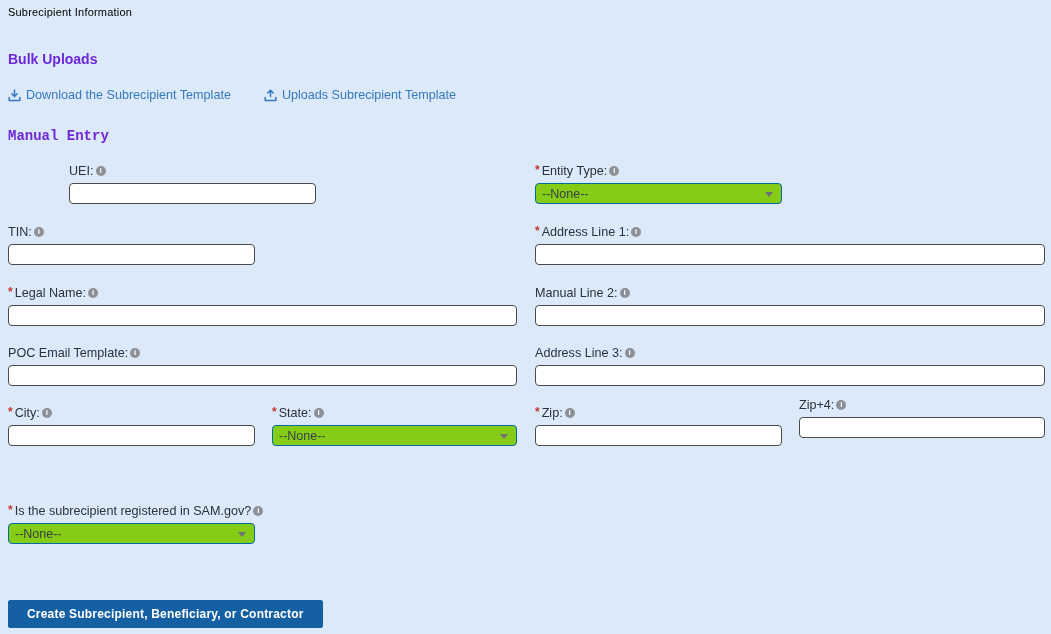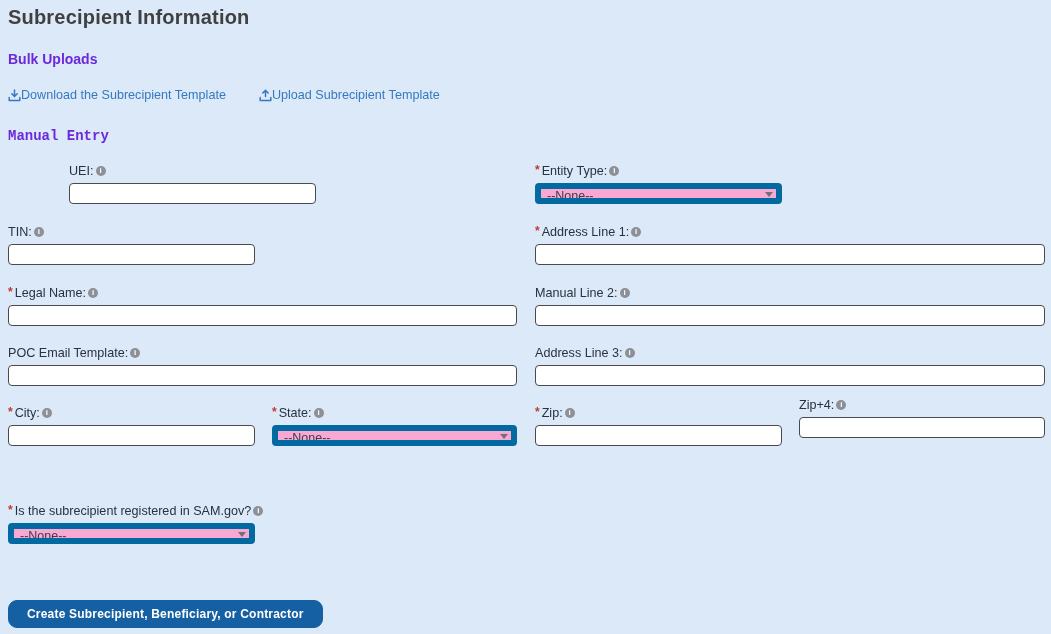--- a/index.html
+++ b/index.html
@@ -8,35 +8,35 @@
     background: #dbe9f9;
     font-family: "Liberation Sans", "DejaVu Sans", sans-serif;
     position: relative;
     overflow: hidden;
     color: #2a3440;
   }
   .abs { position: absolute; }
 
   .page-title {
     left: 8px; top: 6px;
-    font-size: 20px; font-weight: 700;
-    color: #404040; letter-spacing: 0.2px;
+    font-size: 11px; font-weight: 400;
+    color: #000000; letter-spacing: 0.2px;
   }
   .section-heading {
     font-size: 14px; font-weight: 700; color: #6d28d9;
   }
   .bulk-heading { left: 8px; top: 51px; }
   .manual-heading { left: 8px; top: 128px; font-family: Liberation Mono, monospace; }
 
   .links-row {
     left: 8px; top: 88px;
     display: flex; gap: 33px; align-items: center;
   }
   .tmpl-link {
-    display: flex; align-items: center; 
+    display: flex; align-items: center; gap: 5px;
     color: #3779be; font-size: 12.6px; text-decoration: none; cursor: pointer;
   }
   .tmpl-link svg { display: block; }
 
   .field { position: absolute; }
   .label-row {
     display: flex; align-items: center;
     font-size: 12.6px; color: #29323d;
     margin-bottom: 5px; line-height: 14px;
     white-space: nowrap;
@@ -57,22 +57,22 @@
     box-sizing: border-box;
     border: 1px solid #4a4a4c; border-radius: 4px;
     background: #ffffff; padding: 0 6px;
     font-size: 12.5px; font-family: inherit; color: #2a3440;
     outline: none;
   }
   .select-wrap { position: relative; width: 100%; }
   select.dd {
     display: block; width: 100%; height: 21px;
     box-sizing: border-box;
-    border: 6px solid #0369a1; border-radius: 4px;
-    background: #f9a8d4; padding: 0 22px 0 6px;
+    border: 1px solid #0369a1; border-radius: 4px;
+    background: #84cc16; padding: 0 22px 0 6px;
     font-size: 12.5px; font-family: inherit; color: #3a3f45;
     -webkit-appearance: none; -moz-appearance: none; appearance: none;
     outline: none; cursor: pointer;
   }
   .select-wrap::after {
     content: ""; position: absolute; right: 9px; top: 50%; margin-top: -2px;
     width: 0; height: 0;
     border-left: 4px solid transparent;
     border-right: 4px solid transparent;
     border-top: 5px solid #6f7175;
@@ -91,21 +91,21 @@
   .f-city       { left: 8px;   top: 406px; width: 247px; }
   .f-state      { left: 272px; top: 406px; width: 245px; }
   .f-zip        { left: 535px; top: 406px; width: 247px; }
   .f-zip4       { left: 799px; top: 398px; width: 246px; }
   .f-sam        { left: 8px;   top: 504px; width: 247px; }
 
   .create-btn {
     position: absolute; left: 8px; top: 600px;
     height: 28px; padding: 0 18px;
     background: #1560a2; color: #ffffff;
-    border: 1px solid #1560a2; border-radius: 9px;
+    border: 1px solid #1560a2; border-radius: 2px;
     font-size: 12px; font-weight: 700; font-family: inherit;
     cursor: pointer; letter-spacing: 0.2px;
   }
 </style>
 </head>
 <body>
 
 <div class="abs page-title">Subrecipient Information</div>
 
 <div class="abs section-heading bulk-heading">Bulk Uploads</div>
@@ -120,21 +120,21 @@
     </span>
     <span>Download the Subrecipient Template</span>
   </a>
   <a class="tmpl-link">
     <span>
       <svg width="13" height="13" viewBox="0 0 13 13" fill="none">
         <path d="M6.5 7.6 L6.5 1.4 M3.8 4 L6.5 1.2 L9.2 4" stroke="#3779be" stroke-width="1.5" fill="none" stroke-linecap="round" stroke-linejoin="round"></path>
         <path d="M1.2 8.6 L1.2 11.4 L11.8 11.4 L11.8 8.6" stroke="#3779be" stroke-width="1.5" fill="none" stroke-linecap="round" stroke-linejoin="round"></path>
       </svg>
     </span>
-    <span>Upload Subrecipient Template</span>
+    <span>Uploads Subrecipient Template</span>
   </a>
 </div>
 
 <div class="abs section-heading manual-heading">Manual Entry</div>
 
 <div class="field f-uei">
   <div class="label-row">
     <span>UEI:</span>
     <span class="info-icon">i</span>
   </div>

